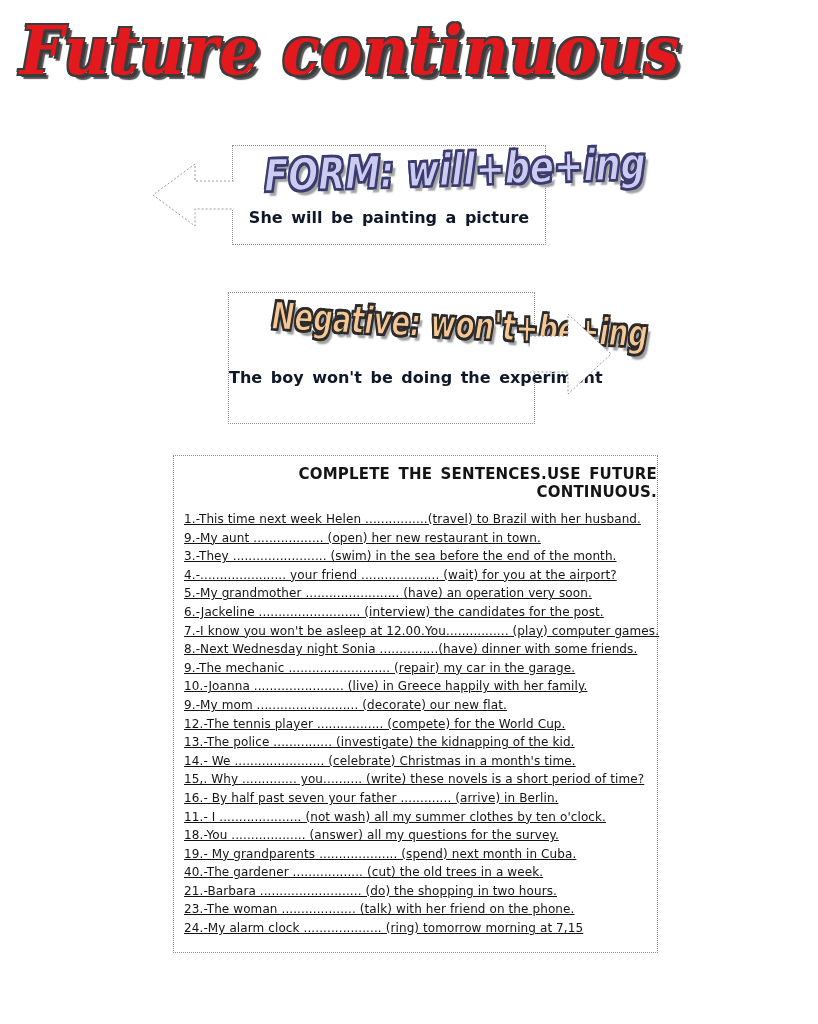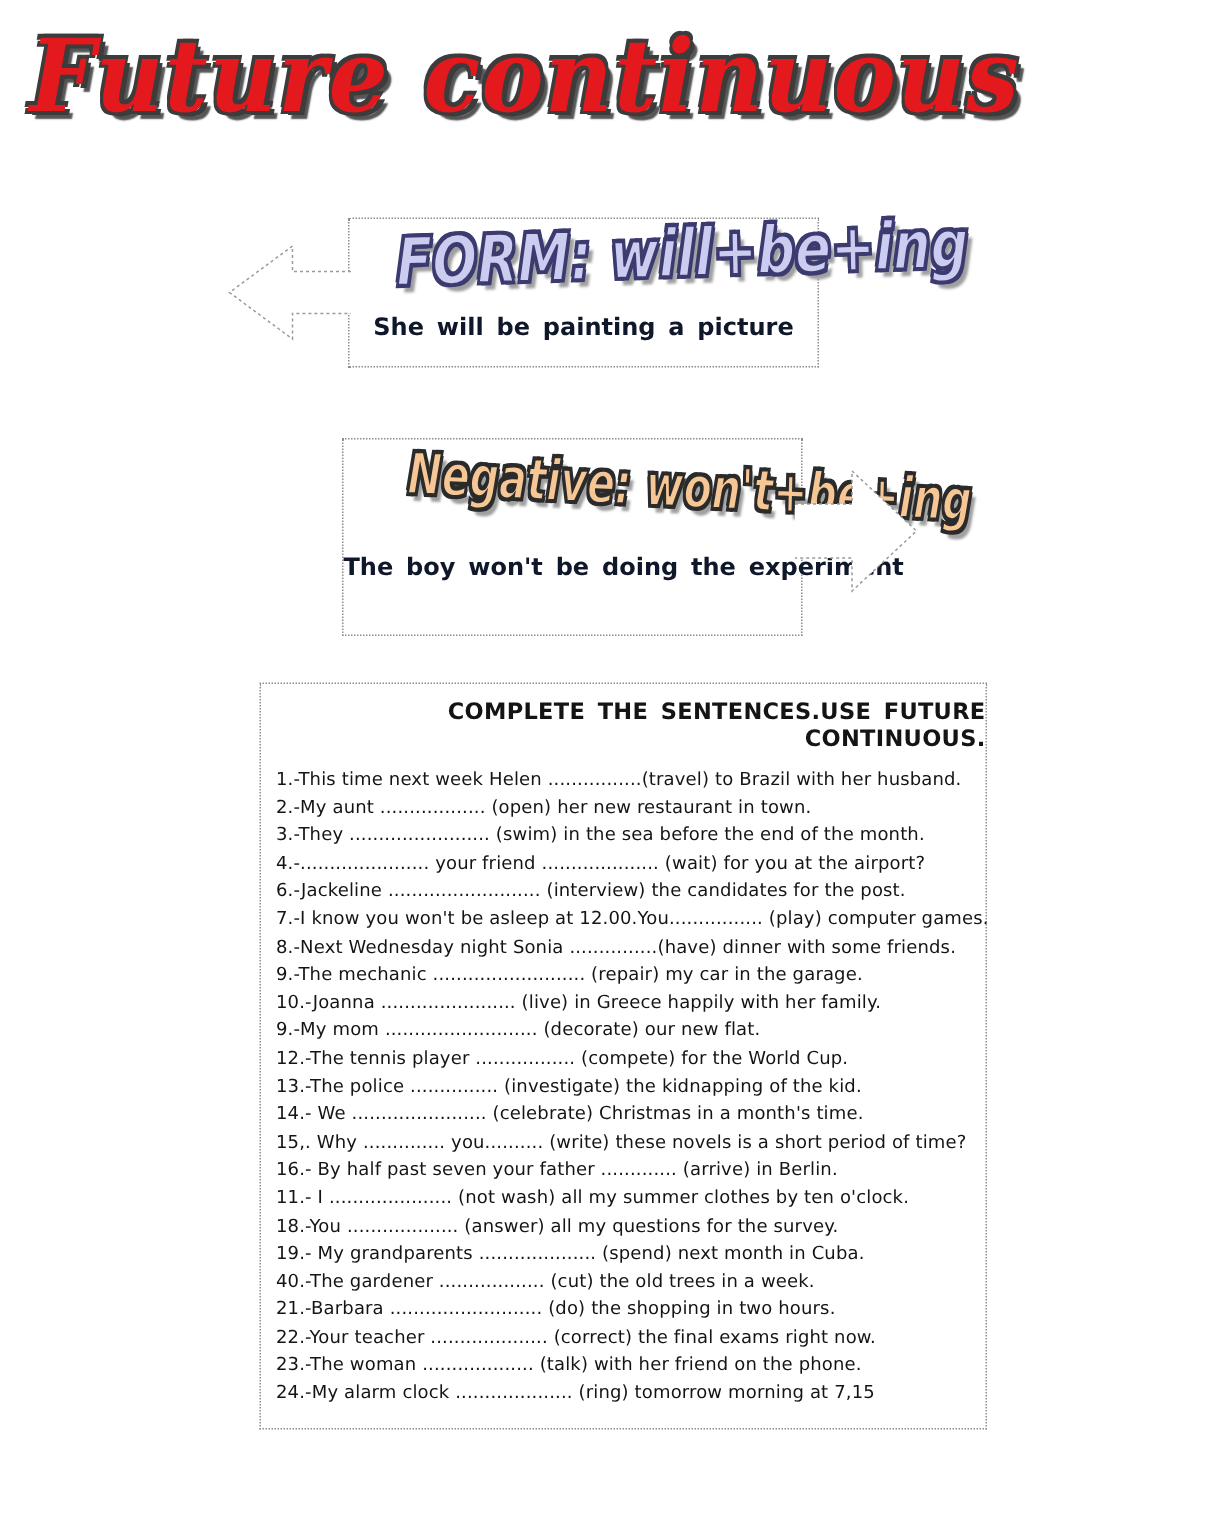--- a/index.html
+++ b/index.html
@@ -64,20 +64,21 @@
     border:1px dotted #8e8e8e;background:#fff;box-sizing:border-box;
   }
   .exercise-heading{
     margin-top:9px;text-align:right;font-weight:bold;font-size:15px;
     color:#141414;word-spacing:3px;letter-spacing:0.2px;
   }
   .sentences{margin:9px 6px 0 10px;}
   .sentence{
     font-size:12px;line-height:18.6px;color:#141414;white-space:nowrap;
     letter-spacing:0.1px;
+    text-decoration:underline;
   }
   .speck{position:absolute;width:3px;height:3px;background:#9a9a9a;border-radius:50%;}
   .speck-1{left:763px;top:980px;}
   .speck-2{left:702px;top:1014px;width:2px;height:2px;}
 </style>
 </head>
 <body>
 
 <div class="page">
 
@@ -96,40 +97,40 @@
     <div class="example neg-example">The boy won't be doing the experiment</div>
   </div>
   <svg class="arrow arrow-right" width="88" height="92" viewBox="0 0 88 92">
     <polyline points="4,28 42,28 42,6 85,46 42,86 42,64 4,64"></polyline>
   </svg>
 
   <div class="exercise">
     <div class="exercise-heading">COMPLETE THE SENTENCES.USE FUTURE CONTINUOUS.</div>
     <div class="sentences">
         <div class="sentence">1.-This time next week Helen ................(travel) to Brazil with her husband.</div>
-        <div class="sentence">2.-My aunt .................. (open) her new restaurant in town.</div>
+        <div class="sentence">9.-My aunt .................. (open) her new restaurant in town.</div>
         <div class="sentence">3.-They ........................ (swim) in the sea before the end of the month.</div>
         <div class="sentence">4.-...................... your friend .................... (wait) for you at the airport?</div>
+        <div class="sentence">5.-My grandmother ........................ (have) an operation very soon.</div>
         <div class="sentence">6.-Jackeline .......................... (interview) the candidates for the post.</div>
         <div class="sentence">7.-I know you won't be asleep at 12.00.You................ (play) computer games.</div>
         <div class="sentence">8.-Next Wednesday night Sonia ...............(have) dinner with some friends.</div>
         <div class="sentence">9.-The mechanic .......................... (repair) my car in the garage.</div>
         <div class="sentence">10.-Joanna ....................... (live) in Greece happily with her family.</div>
         <div class="sentence">9.-My mom .......................... (decorate) our new flat.</div>
         <div class="sentence">12.-The tennis player ................. (compete) for the World Cup.</div>
         <div class="sentence">13.-The police ............... (investigate) the kidnapping of the kid.</div>
         <div class="sentence">14.- We ....................... (celebrate) Christmas in a month's time.</div>
         <div class="sentence">15,. Why .............. you.......... (write) these novels is a short period of time?</div>
         <div class="sentence">16.- By half past seven your father ............. (arrive) in Berlin.</div>
         <div class="sentence">11.- I ..................... (not wash) all my summer clothes by ten o'clock.</div>
         <div class="sentence">18.-You ................... (answer) all my questions for the survey.</div>
         <div class="sentence">19.- My grandparents .................... (spend) next month in Cuba.</div>
         <div class="sentence">40.-The gardener .................. (cut) the old trees in a week.</div>
         <div class="sentence">21.-Barbara .......................... (do) the shopping in two hours.</div>
-        <div class="sentence">22.-Your teacher .................... (correct) the final exams right now.</div>
         <div class="sentence">23.-The woman ................... (talk) with her friend on the phone.</div>
         <div class="sentence">24.-My alarm clock .................... (ring) tomorrow morning at 7,15</div>
       </div>
   </div>
 
   <div class="speck speck-1"></div>
   <div class="speck speck-2"></div>
 </div>
 
 </body></html>

